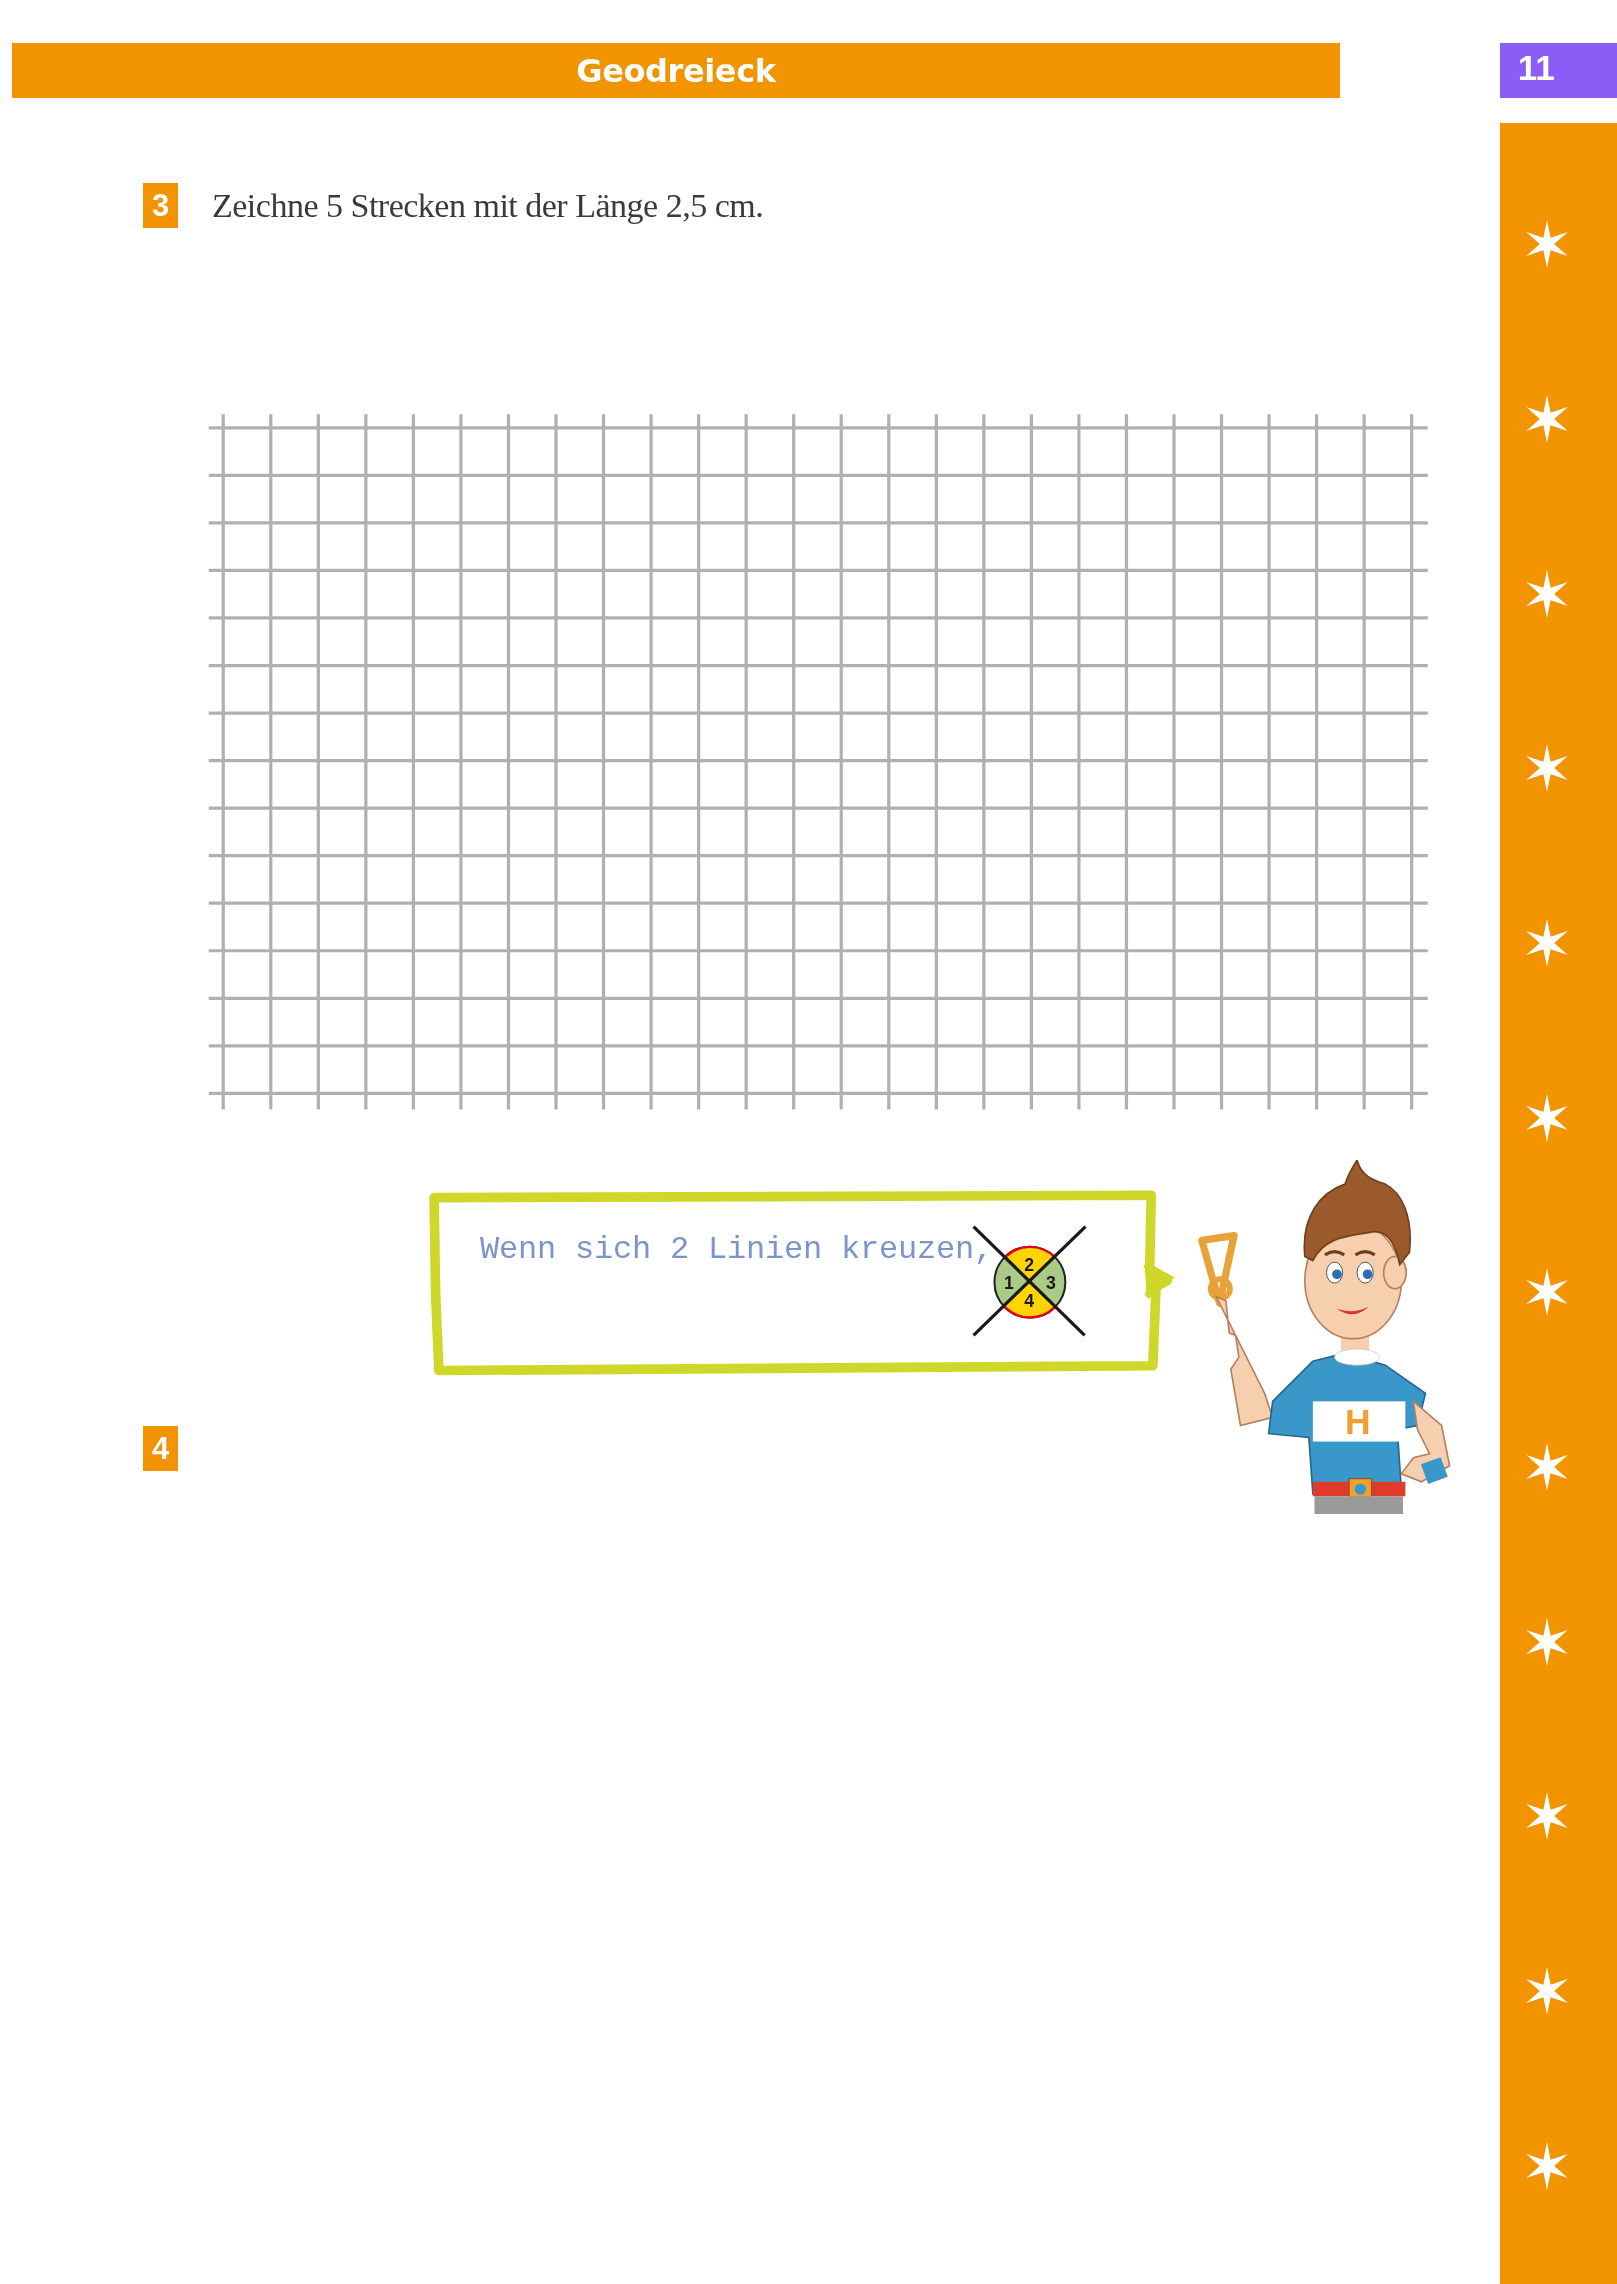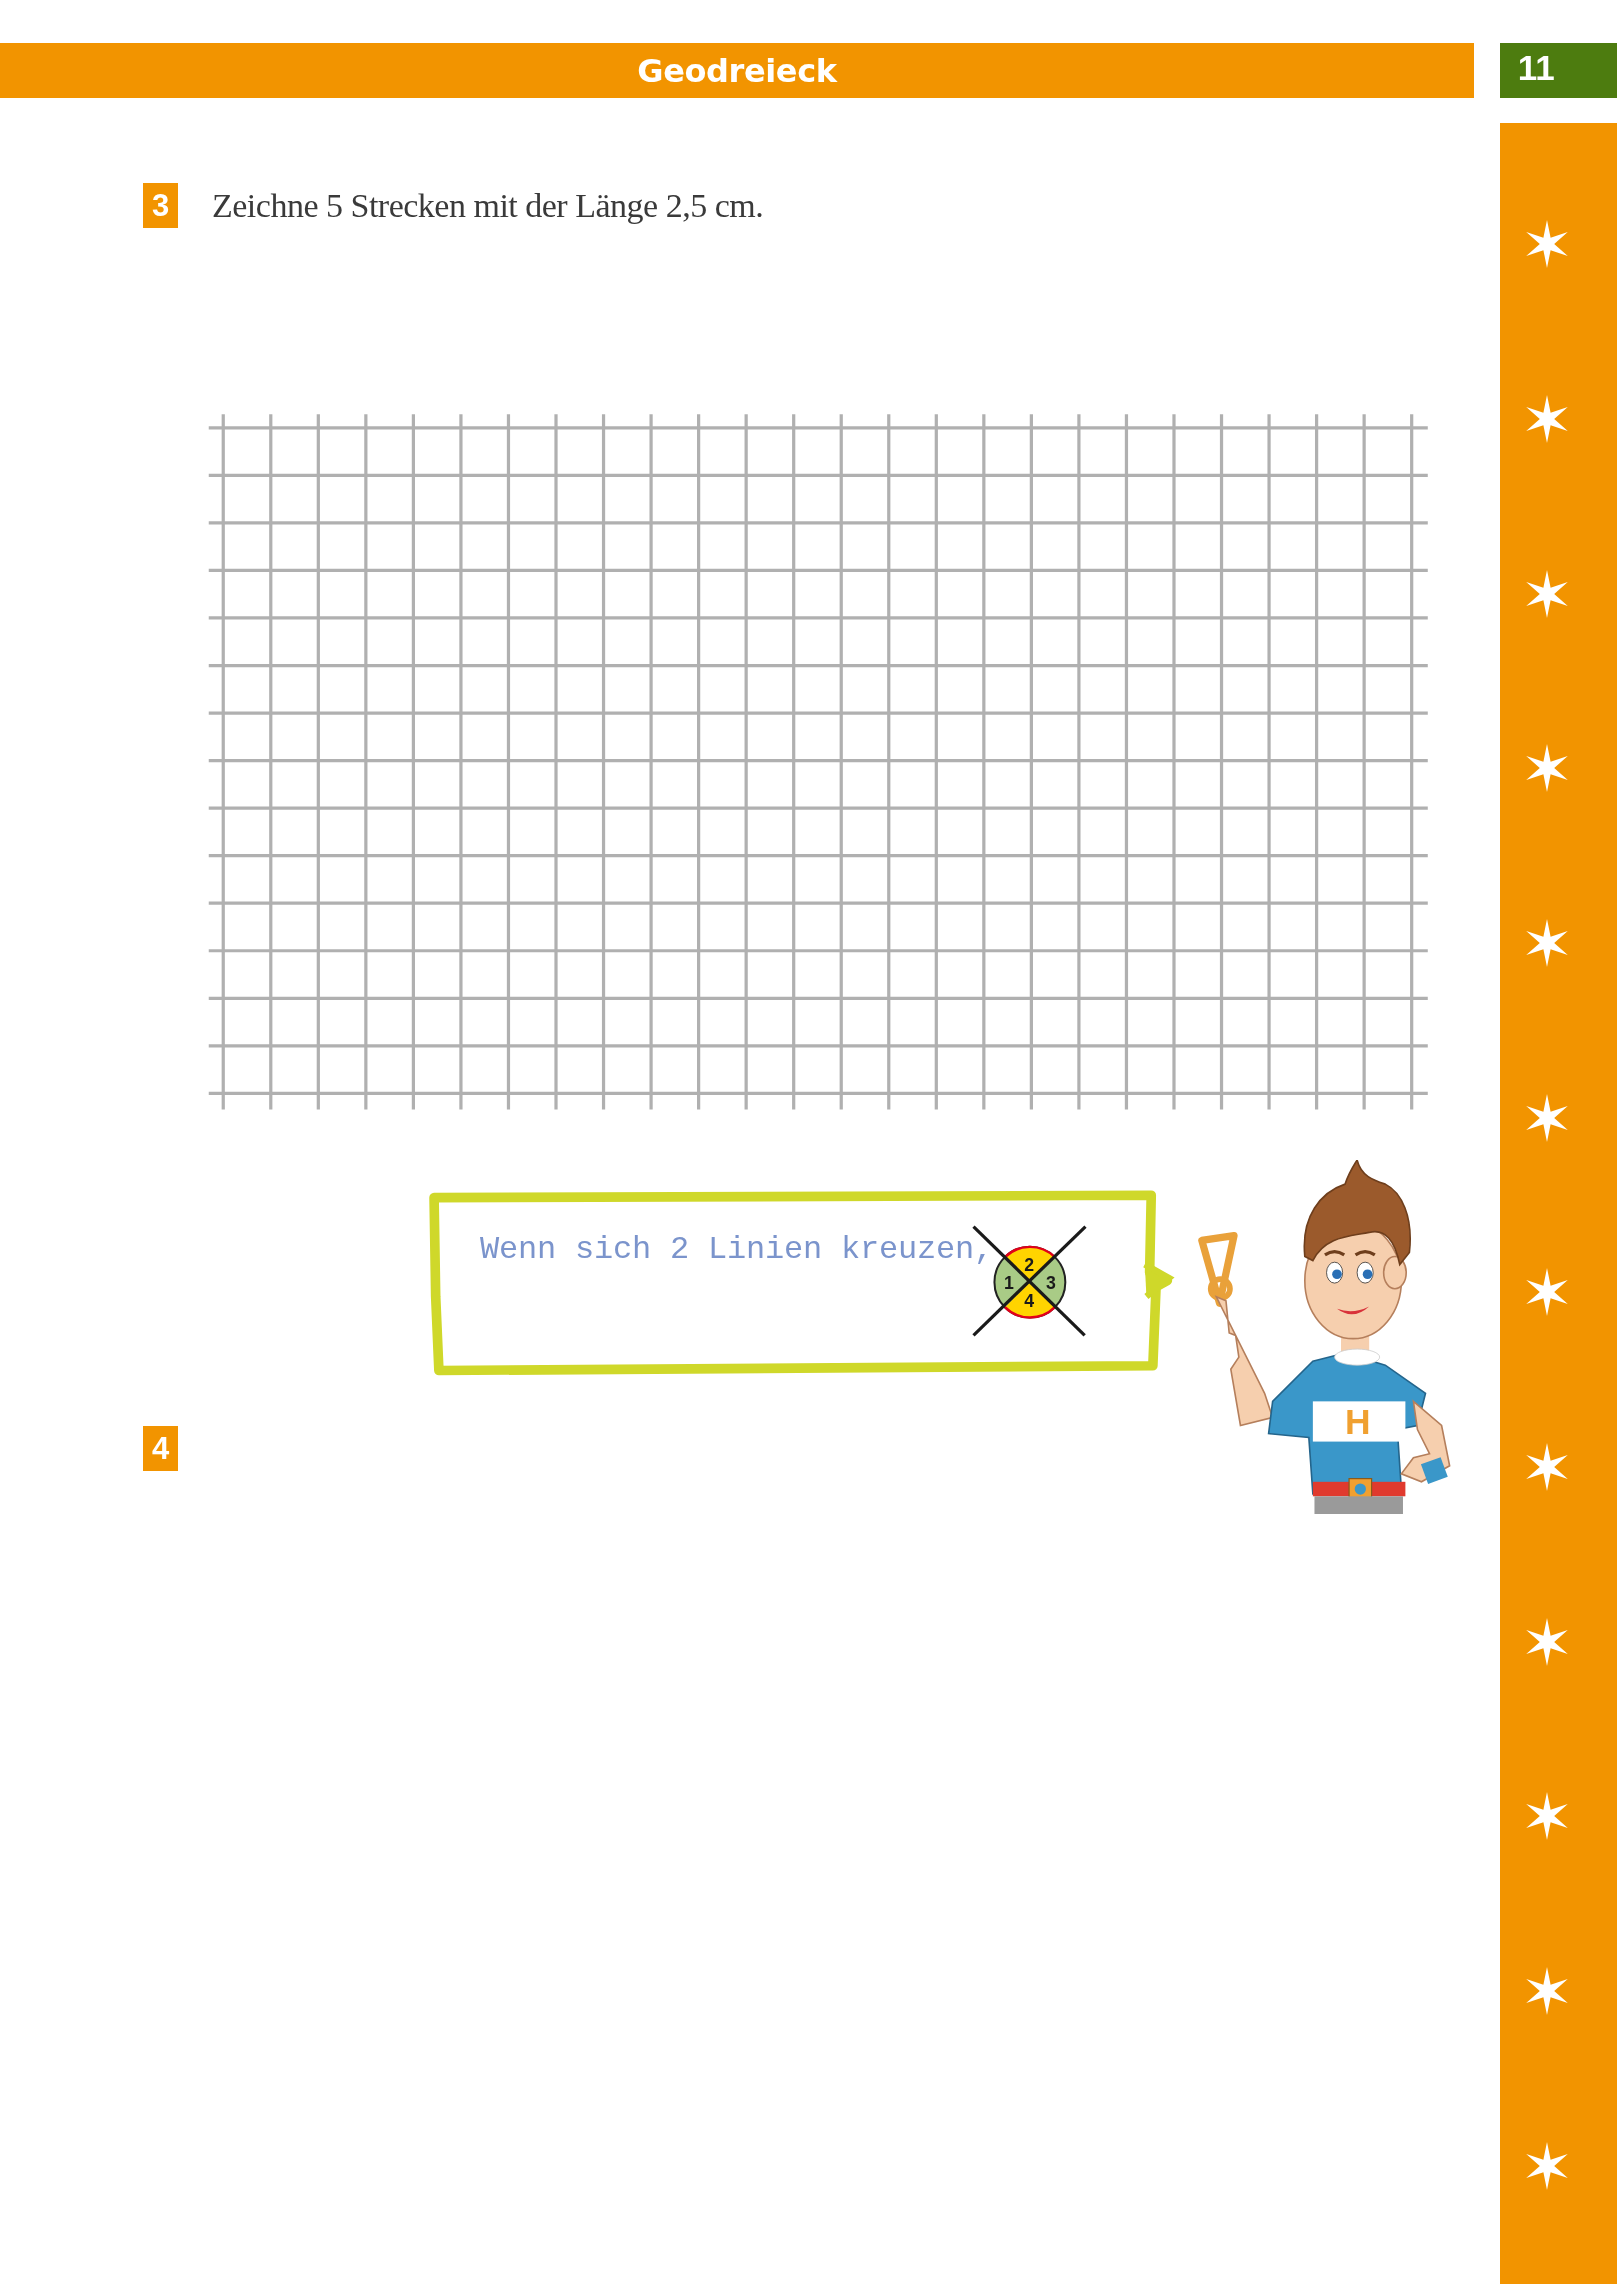--- a/index.html
+++ b/index.html
@@ -1,19 +1,19 @@
 <!DOCTYPE html>
 <html style="font-size:13px"><head>
 <meta charset="utf-8">
 <style>
   html, body { margin:0; padding:0; }
   body { width:1618px; height:2284px; position:relative; background:#ffffff; overflow:hidden; font-family:"DejaVu Sans", sans-serif; }
-  .header-bar { position:absolute; left:0; top:43px; width:1474px; height:55px; background:#f29400; display:flex; align-items:center; justify-content:center;text-align:center; }
+  .header-bar { position:absolute; left:12px; top:43px; width:1328px; height:55px; background:#f29400; display:flex; align-items:center; justify-content:center;text-align:center; }
   .header-title { color:#fff; font-weight:bold; font-size:32px; letter-spacing:-0.4px; }
-  .page-box { position:absolute; left:1500px; top:43px; width:118px; height:55px; background:#4d7c0f; }
+  .page-box { position:absolute; left:1500px; top:43px; width:118px; height:55px; background:#8b5cf6; }
   .page-num { position:absolute; left:17.7px; top:4.8px; color:#fff; font-weight:bold; font-size:35px; font-family:"Liberation Sans", sans-serif; }
   .side-bar { position:absolute; left:1500px; top:123px; width:118px; height:2161px; background:#f29400; }
   .star { position:absolute; width:48px; height:52px; }
   .task-num { position:absolute; width:35px; height:45px; background:#f29400; color:#fff; font-weight:bold; font-size:31px; display:flex; align-items:center; justify-content:center; font-family:"Liberation Sans", sans-serif; }
   .task-text { position:absolute; color:#3a3a3a; font-size:34px; line-height:48px; font-family:Liberation Serif, serif; letter-spacing:-0.5px; }
   .task-text div { white-space:nowrap; }
   .grid { position:absolute; left:0; top:0; }
   .bubble { position:absolute; left:427px; top:1184px; }
   .bubble-text { position:absolute; left:480px; top:1225px; color:#7b94cc; font-size:32px; line-height:50px; font-family:Liberation Mono, monospace; letter-spacing:-0.2px; }
   .bubble-text div { white-space:nowrap; }

